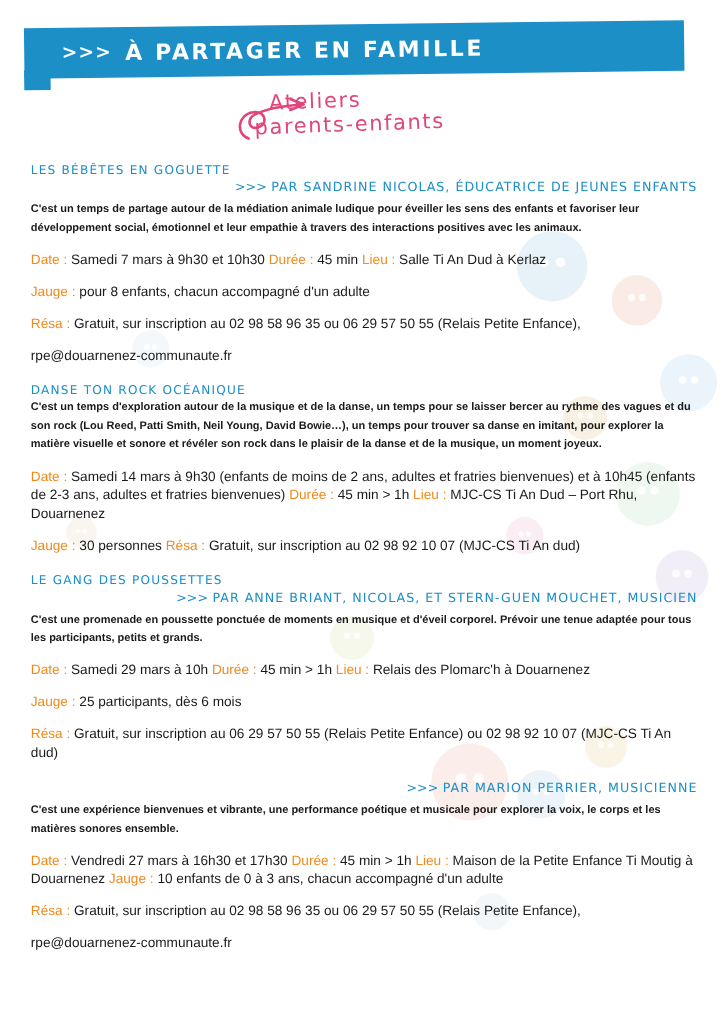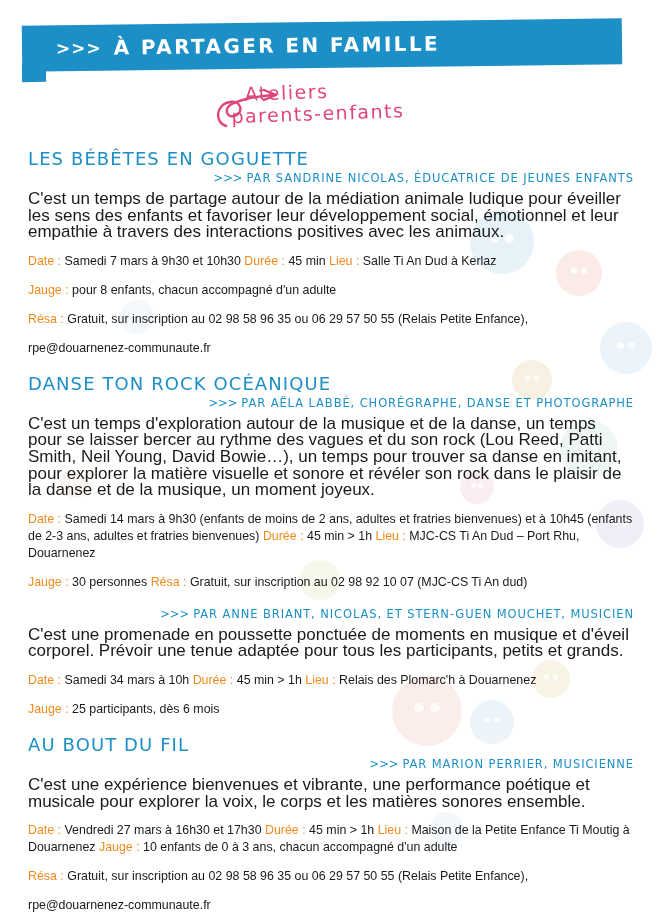--- a/index.html
+++ b/index.html
@@ -111,38 +111,39 @@
     position: absolute;
     left: 28px;
     top: 148px;
     width: 606px;
     z-index: 2;
   }
   .event { margin-bottom: 16px; }
   .ev-title {
     color: #1b8fc6;
     font-family: "DejaVu Sans", sans-serif;
-    font-size: 18px;
+    font-size: 11px;
     letter-spacing: 1.1px;
     margin-bottom: 2px;
   }
   .ev-sub {
     color: #1b8fc6;
     font-family: "DejaVu Sans", sans-serif;
     font-size: 11.5px;
     letter-spacing: 0.9px;
     margin-bottom: 6px;
     text-align: right;
   }
   .ev-sub .chev { letter-spacing: 0px; margin-right: 4px; }
   .ev-body {
-    font-size: 17px;
+    font-size: 10px;
     line-height: 16.6px;
     color: #1a1a1a;
     margin-bottom: 2px;
+    font-weight: bold;
   }
   .ev-line {
     font-size: 12.4px;
     line-height: 17px;
     color: #1a1a1a;
     margin-top: 12px;
   }
   .lab {
     color: #f08a1d;
   }
@@ -208,61 +209,62 @@
     </div>
     <div class="ev-line">
       <span class="lab">Résa :</span>
       <span>Gratuit, sur inscription au 02 98 58 96 35 ou 06 29 57 50 55 (Relais Petite Enfance),</span>
     </div>
     <div class="ev-line">rpe@douarnenez-communaute.fr</div>
   </div>
 
   <div class="event">
     <div class="ev-title">DANSE TON ROCK OCÉANIQUE</div>
-    <div class="ev-sub">
-      <span class="chev">&gt;&gt;&gt;</span><span>PAR AËLA LABBÉ, CHORÉGRAPHE, DANSE ET PHOTOGRAPHE</span>
-    </div>
     <div class="ev-body">C'est un temps d'exploration autour de la musique et de la danse, un temps pour se laisser bercer au rythme des vagues et du son rock (Lou Reed, Patti Smith, Neil Young, David Bowie…), un temps pour trouver sa danse en imitant, pour explorer la matière visuelle et sonore et révéler son rock dans le plaisir de la danse et de la musique, un moment joyeux.</div>
     <div class="ev-line">
       <span class="lab">Date :</span>
       <span>Samedi 14 mars à 9h30 (enfants de moins de 2 ans, adultes et fratries bienvenues) et à 10h45 (enfants de 2-3 ans, adultes et fratries bienvenues)</span>
       <span class="lab">Durée :</span>
       <span>45 min &gt; 1h</span>
       <span class="lab">Lieu :</span>
       <span>MJC-CS Ti An Dud – Port Rhu, Douarnenez</span>
     </div>
     <div class="ev-line">
       <span class="lab">Jauge :</span>
       <span>30 personnes</span>
       <span class="lab">Résa :</span>
       <span>Gratuit, sur inscription au 02 98 92 10 07 (MJC-CS Ti An dud)</span>
     </div>
   </div>
 
   <div class="event">
+    <div class="ev-title">LE GANG DES POUSSETTES</div>
     <div class="ev-sub">
       <span class="chev">&gt;&gt;&gt;</span><span>PAR ANNE BRIANT, NICOLAS, ET STERN-GUEN MOUCHET, MUSICIEN</span>
     </div>
     <div class="ev-body">C'est une promenade en poussette ponctuée de moments en musique et d'éveil corporel. Prévoir une tenue adaptée pour tous les participants, petits et grands.</div>
     <div class="ev-line">
       <span class="lab">Date :</span>
-      <span>Samedi 34 mars à 10h</span>
+      <span>Samedi 29 mars à 10h</span>
       <span class="lab">Durée :</span>
       <span>45 min &gt; 1h</span>
       <span class="lab">Lieu :</span>
       <span>Relais des Plomarc'h à Douarnenez</span>
     </div>
     <div class="ev-line">
       <span class="lab">Jauge :</span>
       <span>25 participants, dès 6 mois</span>
     </div>
-  </div>
-
-  <div class="event">
-    <div class="ev-title">AU BOUT DU FIL</div>
+    <div class="ev-line">
+      <span class="lab">Résa :</span>
+      <span>Gratuit, sur inscription au 06 29 57 50 55 (Relais Petite Enfance) ou 02 98 92 10 07 (MJC-CS Ti An dud)</span>
+    </div>
+  </div>
+
+  <div class="event">
     <div class="ev-sub">
       <span class="chev">&gt;&gt;&gt;</span><span>PAR MARION PERRIER, MUSICIENNE</span>
     </div>
     <div class="ev-body">C'est une expérience bienvenues et vibrante, une performance poétique et musicale pour explorer la voix, le corps et les matières sonores ensemble.</div>
     <div class="ev-line">
       <span class="lab">Date :</span>
       <span>Vendredi 27 mars à 16h30 et 17h30</span>
       <span class="lab">Durée :</span>
       <span>45 min &gt; 1h</span>
       <span class="lab">Lieu :</span>

